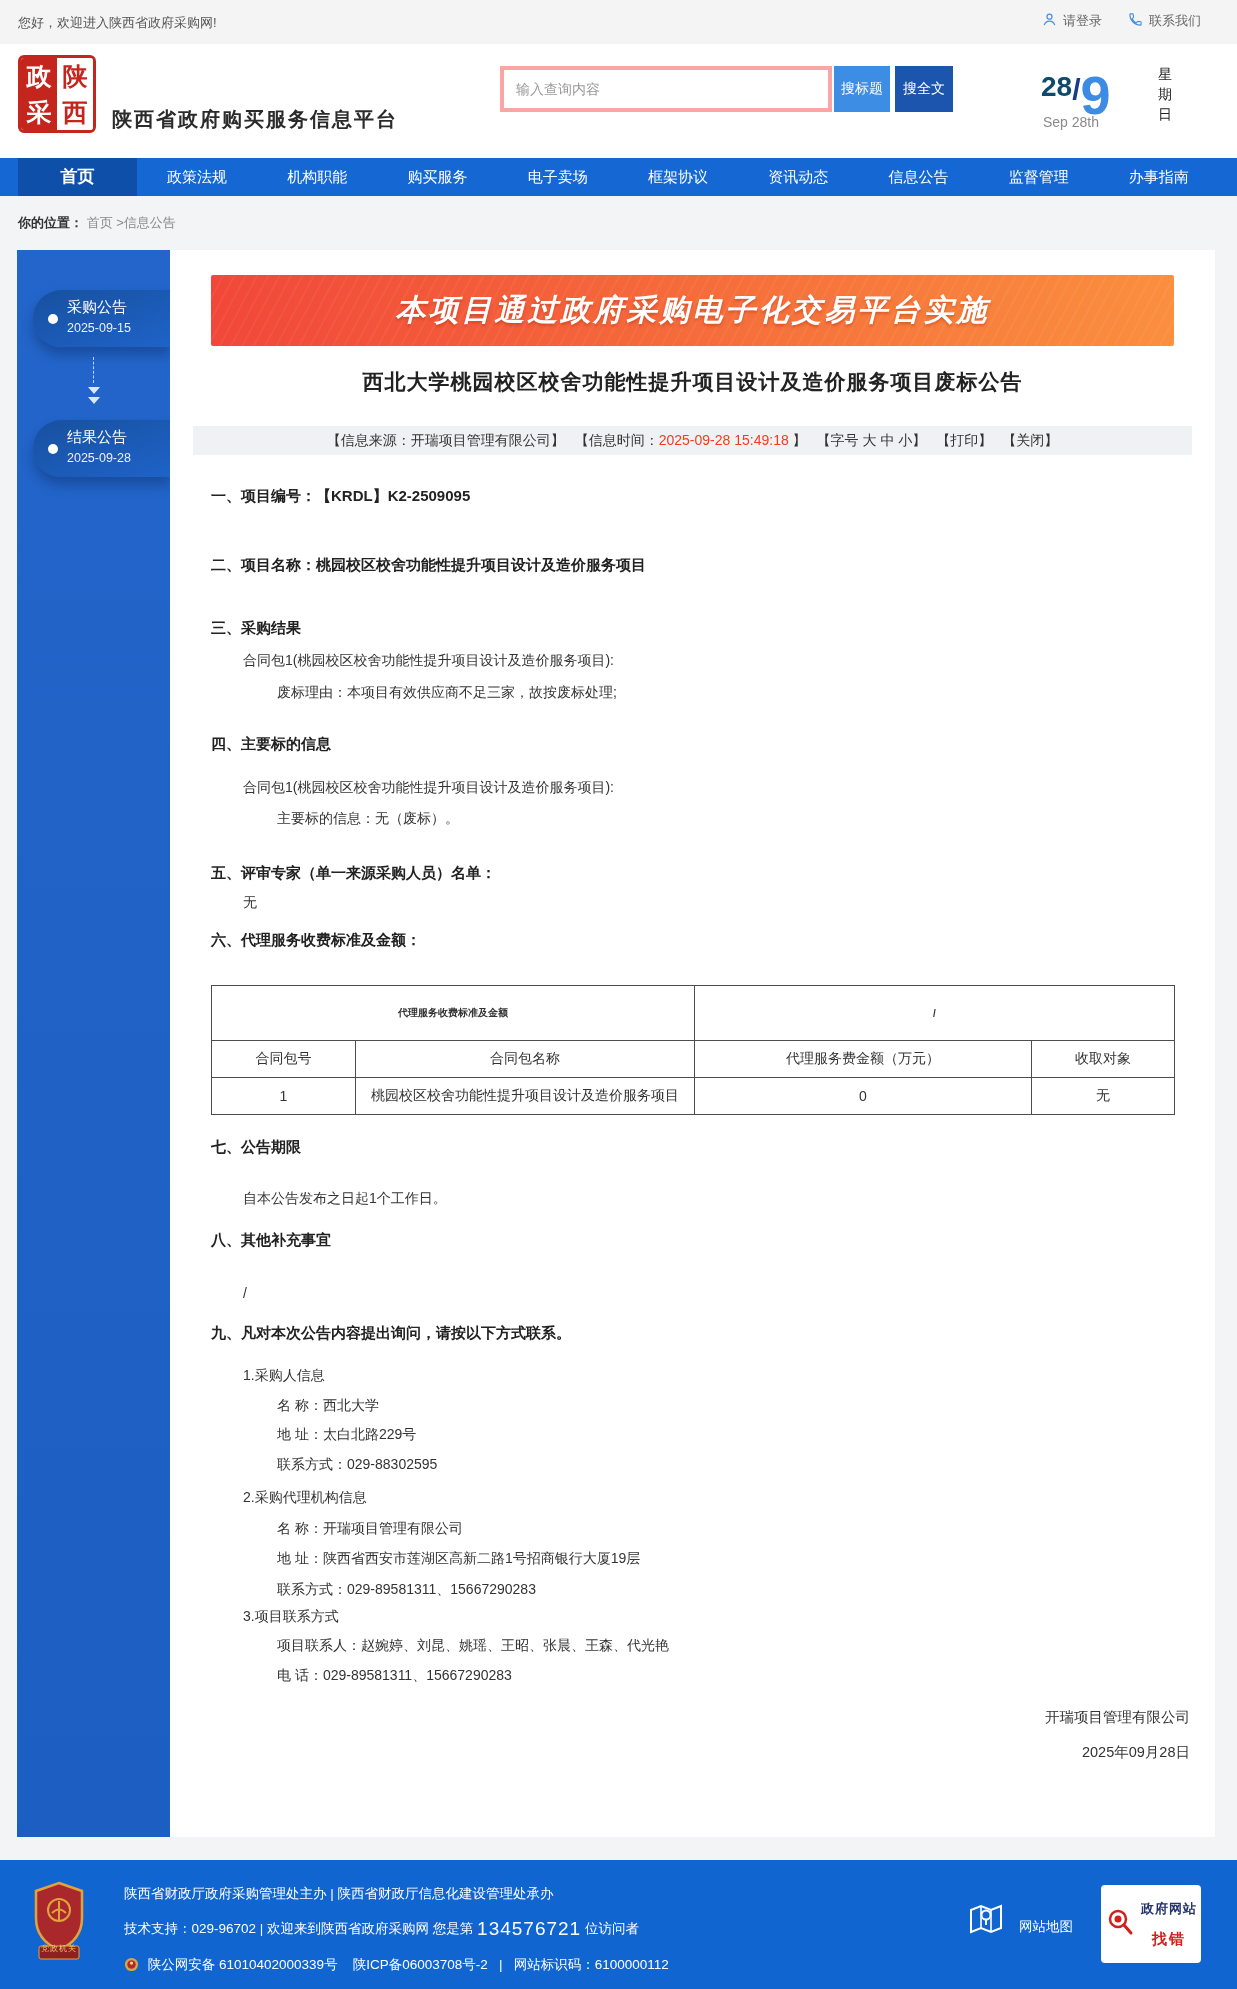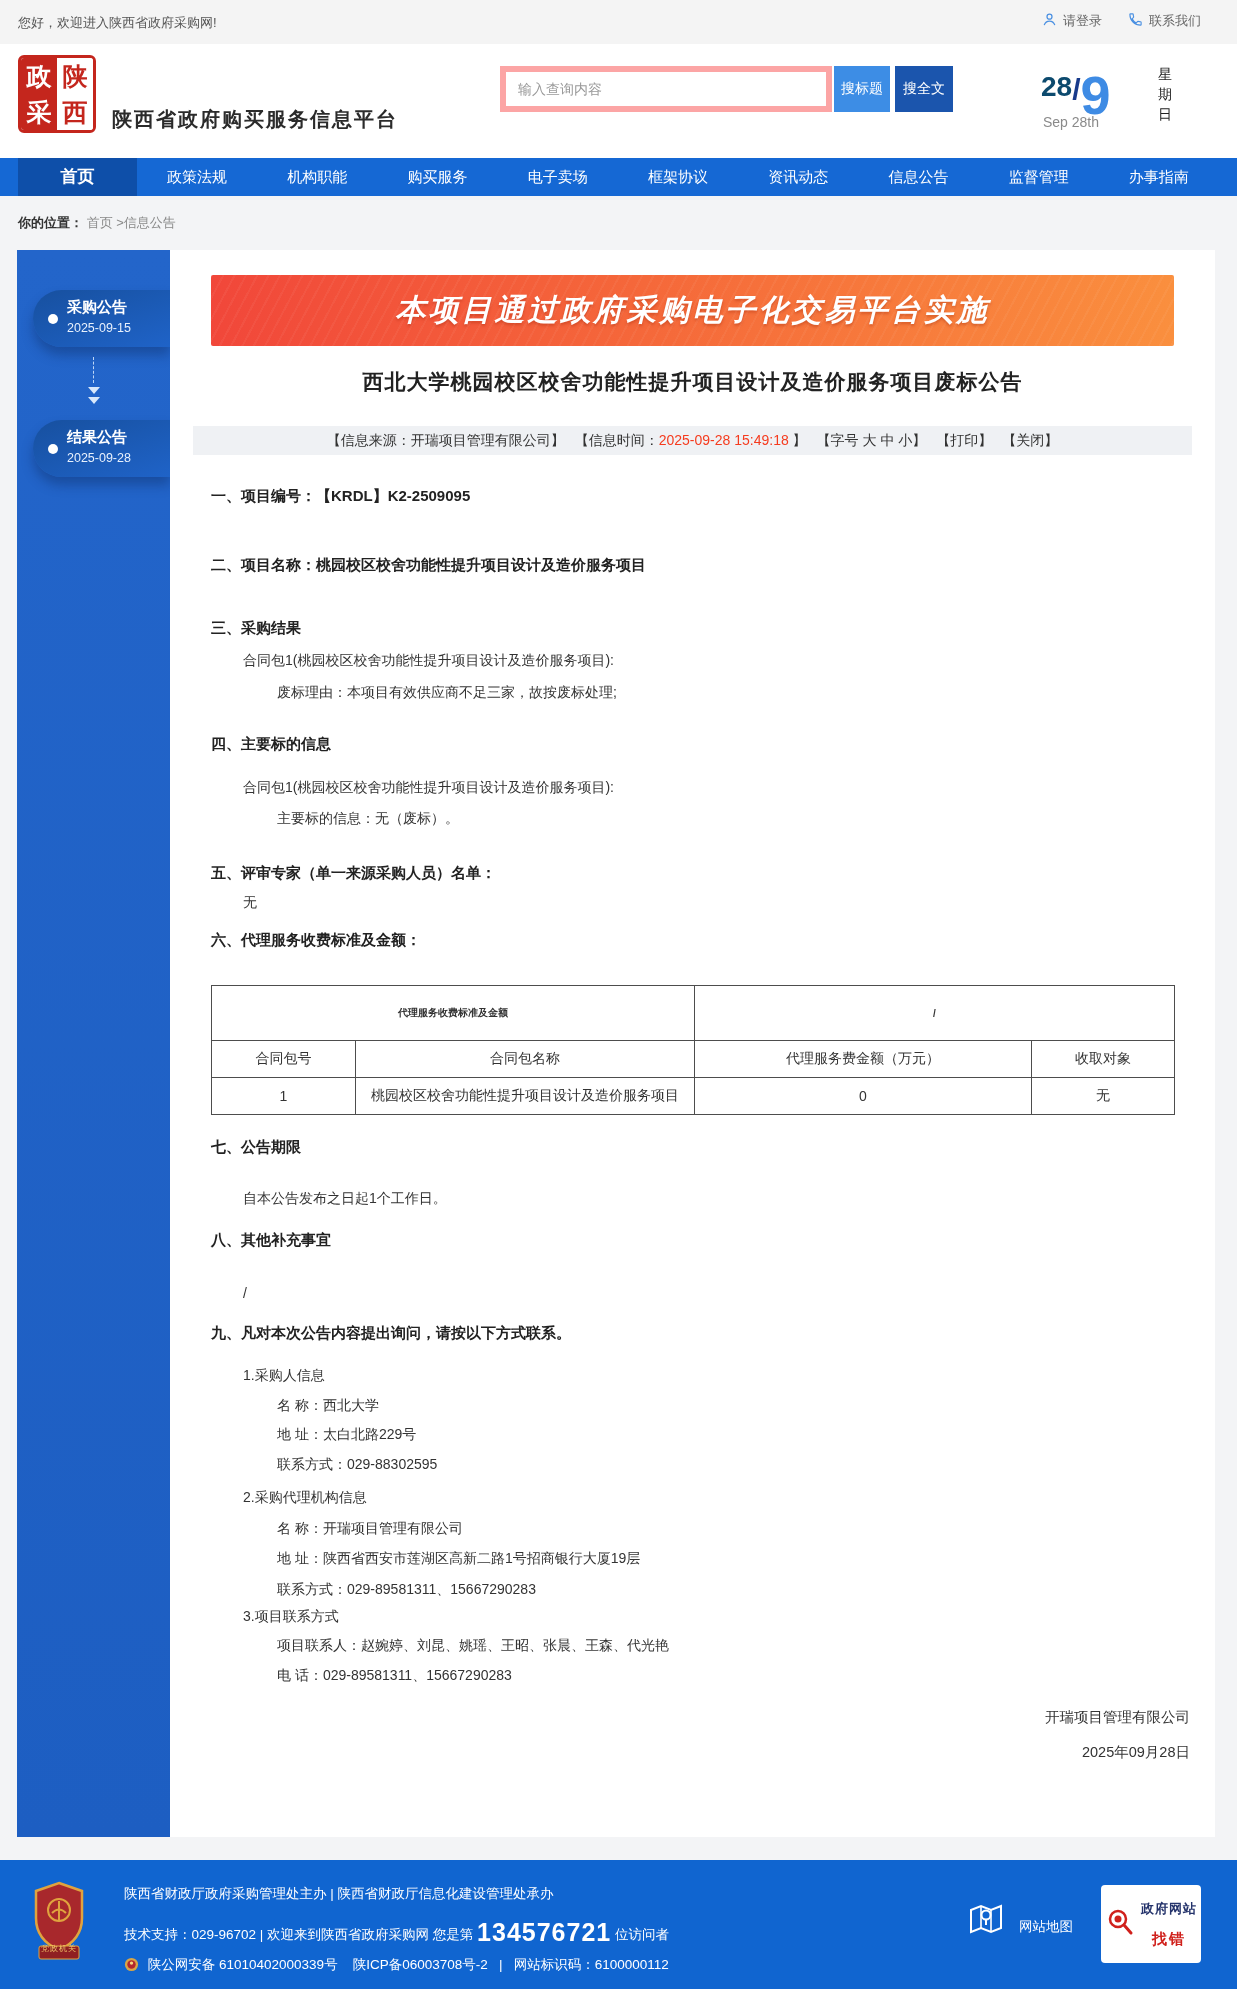--- a/index.html
+++ b/index.html
@@ -22,21 +22,21 @@
   .header-inner{position:relative;height:100%;margin:0 18px}
   .logo{position:absolute;left:0;top:11px;width:72px;height:72px;border:3px solid #c4261d;border-radius:6px;
         display:grid;grid-template-columns:1fr 1fr;grid-template-rows:1fr 1fr;overflow:hidden;background:#fff;cursor:pointer}
   .logo span{display:flex;align-items:center;justify-content:center;font-size:25px;font-weight:bold;
         font-family:"Liberation Serif","DejaVu Serif",serif}
   .logo .red-cell{background:#c4261d;color:#fff}
   .logo .white-cell{background:#fff;color:#c4261d}
   .site-name{position:absolute;left:94px;top:26px;font-size:27px;font-weight:bold;color:#2b2b2b;letter-spacing:6px;white-space:nowrap}
   .site-sub{position:absolute;left:94px;top:62px;font-size:20px;font-weight:bold;color:#2b2b2b;letter-spacing:2px;white-space:nowrap}
   .searchbox{position:absolute;left:482px;top:22px;display:flex;align-items:stretch;height:46px}
-  .search-input{width:332px;height:46px;box-sizing:border-box;border:6px solid #fca5a5;padding:0 12px;font-size:14px;outline:none;color:#ef4444;background:#fff}
+  .search-input{width:332px;height:46px;box-sizing:border-box;border:4px solid #fca5a5;padding:0 12px;font-size:14px;outline:none;color:#ef4444;background:#fff}
   .search-input::placeholder{color:#999}
   .search-btn{height:46px;border:none;color:#fff;font-size:14px;cursor:pointer;font-family:inherit}
   .btn-title{width:56px;background:#3d8de5;margin-left:2px}
   .btn-full{width:58px;background:#1b55ad;margin-left:5px}
   .datebox{position:absolute;left:1003px;top:8px;width:180px;height:100px}
   .date-num{position:absolute;left:20px;top:12px;white-space:nowrap}
   .date-day{font-size:28px;font-weight:bold;color:#0c4a6e;vertical-align:18px}
   .date-slash{font-size:30px;font-weight:bold;color:#173a8b;vertical-align:14px}
   .date-month{font-size:54px;font-weight:bold;color:#3e8be4}
   .date-en{position:absolute;left:22px;top:62px;font-size:14px;font-weight:normal;color:#8a8a8a;white-space:nowrap}
@@ -51,21 +51,21 @@
   
   .crumb{position:absolute;top:196px;left:18px;font-size:13px;color:#8a8a8a;line-height:18px;padding-top:18px}
   .crumb .pfx{font-weight:bold;color:#333}
   .crumb .lnk{color:#8a8a8a;cursor:pointer}
 
   
   .sidebar{position:absolute;left:17px;top:250px;width:153px;height:1587px;background:linear-gradient(180deg,#2365ca,#1d5ec2)}
   .sb-item{position:absolute;left:16px;right:0;height:57px;border-radius:29px 0 0 29px;cursor:pointer;
            background:linear-gradient(160deg,#17509f,#1f63c8);box-shadow:0 8px 12px rgba(8,35,82,.35)}
   .sb-dot{position:absolute;left:15px;top:24px;width:10px;height:10px;border-radius:50%;background:#fff}
-  .sb-title{position:absolute;left:34px;top:8px;font-size:15px;font-weight:bold;color:#fff;white-space:nowrap}
+  .sb-title{position:absolute;left:34px;top:8px;font-size:15px;font-weight:normal;color:#fff;white-space:nowrap}
   .sb-date{position:absolute;left:34px;top:31px;font-size:12.5px;color:#e8f1fd;white-space:nowrap}
   .sb-arrow{position:absolute;left:76px;top:107px;width:0;height:26px;border-left:1px dashed #bcd6f7}
   .tri{position:absolute;left:71px;width:0;height:0;border-left:6px solid transparent;border-right:6px solid transparent;border-top:7px solid #d9e8fb}
 
   
   .main{position:absolute;left:170px;top:250px;width:1045px;height:1587px;background:#fff}
   .banner{position:absolute;left:41px;top:25px;width:963px;height:71px;border-radius:2px;overflow:hidden;
           background:linear-gradient(90deg,#f1473a,#f5683a 45%,#fa8f3e);
           display:flex;align-items:center;justify-content:center}
   .banner::after{content:"";position:absolute;inset:0;
@@ -90,21 +90,21 @@
   .fee-table .dt{height:36px}
 
   .sign{position:absolute;right:25px;text-align:right;font-size:14.5px;color:#333;line-height:20px;white-space:nowrap}
 
   
   .footer{position:absolute;left:0;top:1860px;width:1237px;height:129px;background:#1065d0;color:#fff}
   .footer-inner{position:relative;height:100%;margin:0 18px}
   .f-badge{position:absolute;left:13px;top:20px;width:56px;height:86px;cursor:pointer}
   .f-badge-label{position:absolute;left:0;bottom:12px;width:56px;text-align:center;font-size:8px;color:#f3c969;letter-spacing:1px}
   .f-line{position:absolute;left:106px;font-size:13.5px;color:#fff;white-space:nowrap}
-  .f-visitors{font-size:25px;font-weight:bold;vertical-align:-2px;letter-spacing:1px}
+  .f-visitors{font-size:19px;font-weight:normal;vertical-align:-2px;letter-spacing:1px}
   .f-l3-icon{display:inline-block;vertical-align:-3px;margin-right:5px}
   .f-map{position:absolute;left:947px;top:38px;cursor:pointer}
   .f-map-label{position:absolute;left:1001px;top:58px;font-size:13.5px;color:#ffffff;cursor:pointer}
   .errbox{position:absolute;left:1083px;top:25px;width:100px;height:78px;background:#fff;border-radius:4px;
           display:flex;align-items:center;justify-content:center;gap:6px;cursor:pointer}
   .errbox-txt{display:flex;flex-direction:column;align-items:center;gap:12px}
   .errbox-title{font-size:13px;font-weight:bold;color:#24336b;letter-spacing:1px}
   .errbox-action{font-size:15px;font-weight:bold;color:#d0211c;letter-spacing:2px}
 </style>
 </head>

